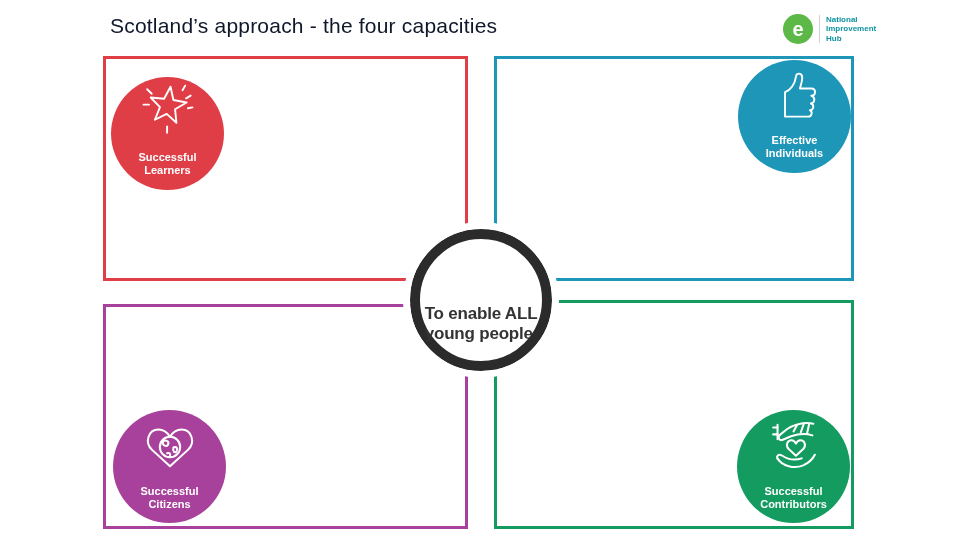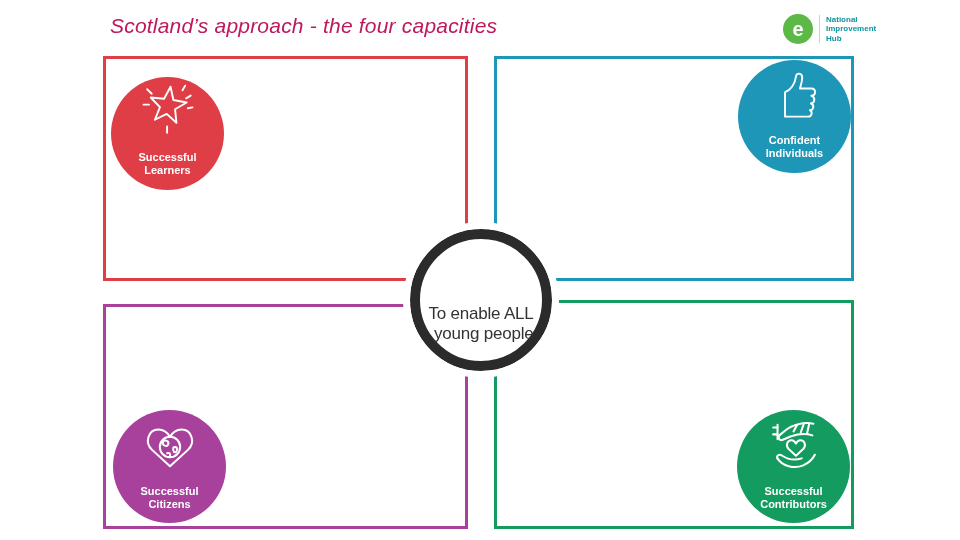--- a/index.html
+++ b/index.html
@@ -7,21 +7,21 @@
     width:960px;height:540px;
     background:#ffffff;
     font-family:"Liberation Sans", sans-serif;
     overflow:hidden;
   }
   .slide{position:relative;width:960px;height:540px;background:#fff;overflow:hidden;}
 
   
   .slide-title{
     position:absolute;left:110px;top:14px;
-    font-size:21px;color:#be185d;letter-spacing:.2px;font-style:italic;
+    font-size:21px;color:#0f172a;letter-spacing:.2px;
   }
 
   
   .logo{position:absolute;left:783px;top:14px;display:flex;align-items:center;gap:6px;}
   .logo-e{
     width:30px;height:30px;border-radius:50%;
     background:#5CB947;color:#fff;
     font-weight:bold;font-size:20px;
     display:flex;align-items:center;justify-content:center;
   }
@@ -53,21 +53,21 @@
   .cap-circle.rc .cap-label, .cap-circle.ec .cap-label{bottom:13px;}
 
   
   .center-circle{
     position:absolute;left:410px;top:229px;width:142px;height:142px;
     box-sizing:border-box;border:10px solid #2B2B2B;outline:7px solid #ffffff;
     border-radius:50%;background:#fff;z-index:3;
     display:flex;align-items:center;justify-content:center;
   }
   .center-text{
-    text-align:right;font-weight:normal;font-size:17px;line-height:20.5px;
+    text-align:left;font-weight:bold;font-size:17px;line-height:20.5px;
     color:#333333;letter-spacing:-.2px;margin-top:48px;
   }
 
   .icon-stroke{fill:none;stroke:#ffffff;stroke-width:2.1;stroke-linecap:round;stroke-linejoin:round;}
 </style>
 </head>
 <body>
 
 <div class="slide">
 
@@ -110,21 +110,21 @@
     </div>
   </div>
 
   <div class="cap-circle ci">
     <div class="cap-icon">
       <svg width="58" height="58" viewBox="0 0 64 64">
         <path class="icon-stroke" d="M21 57 V30 C27 28 32 21 33 13 C33.5 8 40 8.5 40 14 C40 19 37.5 24.5 37.5 26 H50 C55.5 26 55.5 33.8 50 34 C54.5 35 54.5 42 49.5 42.5 C53.5 43.5 53 49.5 48.5 50 C51.5 51 51 57 46.5 57 Z"></path>
       </svg>
     </div>
     <div class="cap-label">
-      <div>Confident</div>
+      <div>Effective</div>
       <div>Individuals</div>
     </div>
   </div>
 
   <div class="cap-circle rc">
     <div class="cap-icon">
       <svg width="62" height="62" viewBox="0 0 64 64">
         <path class="icon-stroke" d="M32 53 L13.5 36 C5.5 28.5 9.5 15 20 15 C26.5 15 30.5 20 32 22.5 C33.5 20 37.5 15 44 15 C54.5 15 58.5 28.5 50.5 36 Z"></path>
         <circle class="icon-stroke" cx="32" cy="33" r="10.5"></circle>
         <path class="icon-stroke" d="M25 27 C28 25.5 31.5 27 30 30.5 C29 33 25.5 32 24.5 29.5 Z"></path>

